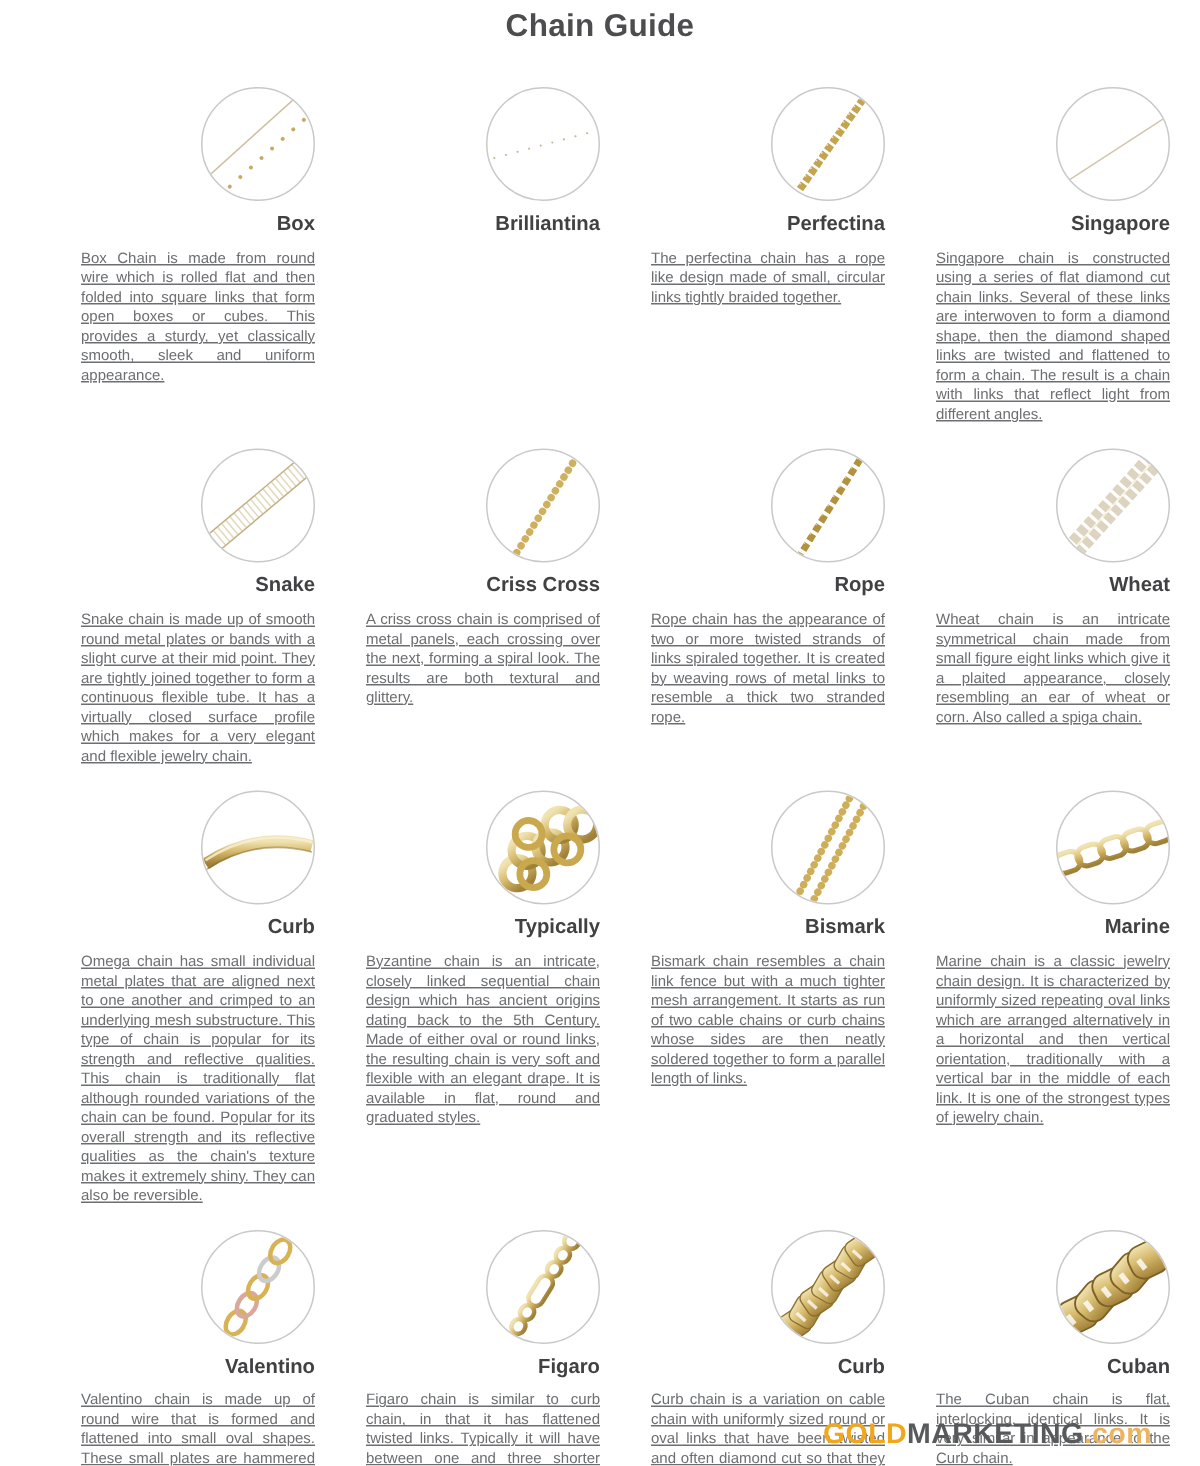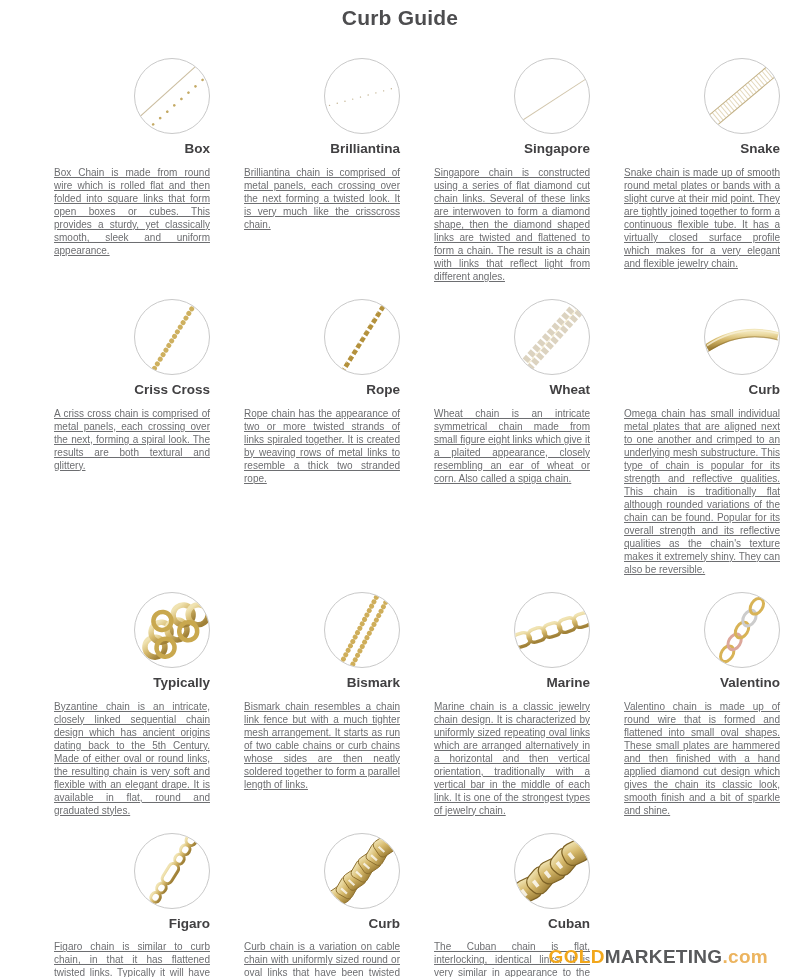--- a/index.html
+++ b/index.html
@@ -50,21 +50,21 @@
         <stop offset="1" stop-color="#a08138"></stop>
       </linearGradient>
       <linearGradient id="gp" x1="0" y1="0" x2="0" y2="1">
         <stop offset="0" stop-color="#efe6c8"></stop>
         <stop offset="1" stop-color="#cfb87a"></stop>
       </linearGradient>
     </defs>
   </svg>
 </div>
 
-<h1 class="title">Curb Guide</h1>
+<h1 class="title">Chain Guide</h1>
 
 <div class="grid">
 
   <figure class="cell">
     <div class="circle">
       <svg viewBox="0 0 74 74">
         <g transform="translate(37,37) rotate(-42)">
           <line x1="-52" y1="0" x2="52" y2="0" stroke="url(#gg)" stroke-width="13" stroke-dasharray="8 1.5"></line>
           <line x1="-52" y1="-6.2" x2="52" y2="-6.2" stroke="#8d6f2e" stroke-width="1" opacity="0.45"></line>
           <line x1="-52" y1="8.5" x2="52" y2="8.5" stroke="#b6953f" stroke-width="2.6" stroke-dasharray="0 9.5" stroke-linecap="round" opacity="0.8"></line>
@@ -79,23 +79,35 @@
     <div class="circle">
       <svg viewBox="0 0 74 74">
         <g transform="translate(37,36) rotate(-15)">
           <line x1="-42" y1="0" x2="42" y2="0" stroke="url(#gg)" stroke-width="6.5" stroke-dasharray="3.5 1.2"></line>
           <line x1="-42" y1="-1" x2="42" y2="-1" stroke="#ffffff" stroke-width="1.6" stroke-dasharray="0 6.5" stroke-linecap="round" opacity="0.85"></line>
           <line x1="-42" y1="1.6" x2="42" y2="1.6" stroke="#8d6f2e" stroke-width="1.4" stroke-dasharray="0 8" stroke-linecap="round" opacity="0.5"></line>
         </g>
       </svg>
     </div>
     <h2 class="cname">Brilliantina</h2>
-    <p class="cdesc">Brilliantina chain is comprised of metal panels, each crossing over the next forming a twisted look.  It is very much like the crisscross chain.</p>
-  </figure>
-
+  </figure>
+
+  <figure class="cell">
+    <div class="circle">
+      <svg viewBox="0 0 74 74">
+        <g transform="translate(37,37) rotate(-55)">
+          <line x1="-45" y1="-1.6" x2="45" y2="-1.6" stroke="url(#gg)" stroke-width="6" stroke-dasharray="4.5 1.8"></line>
+          <line x1="-45" y1="2" x2="45" y2="2" stroke="#c5a450" stroke-width="5" stroke-dasharray="4.5 1.8" stroke-dashoffset="3"></line>
+          <line x1="-45" y1="0" x2="45" y2="0" stroke="#ffffff" stroke-width="1.2" stroke-dasharray="0 6.3" stroke-linecap="round" opacity="0.7"></line>
+        </g>
+      </svg>
+    </div>
+    <h2 class="cname">Perfectina</h2>
+    <p class="cdesc">The perfectina chain has a rope like design made of  small, circular links tightly braided together.</p>
+  </figure>
 
   <figure class="cell">
     <div class="circle">
       <svg viewBox="0 0 74 74">
         <g transform="translate(37,37) rotate(-33)">
           <line x1="-48" y1="0" x2="48" y2="0" stroke="url(#gg)" stroke-width="10" stroke-dasharray="6.5 1.8"></line>
           <line x1="-48" y1="0" x2="48" y2="0" stroke="#ffffff" stroke-width="10" stroke-dasharray="1.2 7.1" opacity="0.5"></line>
           <line x1="-48" y1="4.2" x2="48" y2="4.2" stroke="#8d6f2e" stroke-width="1" opacity="0.4"></line>
         </g>
       </svg>

